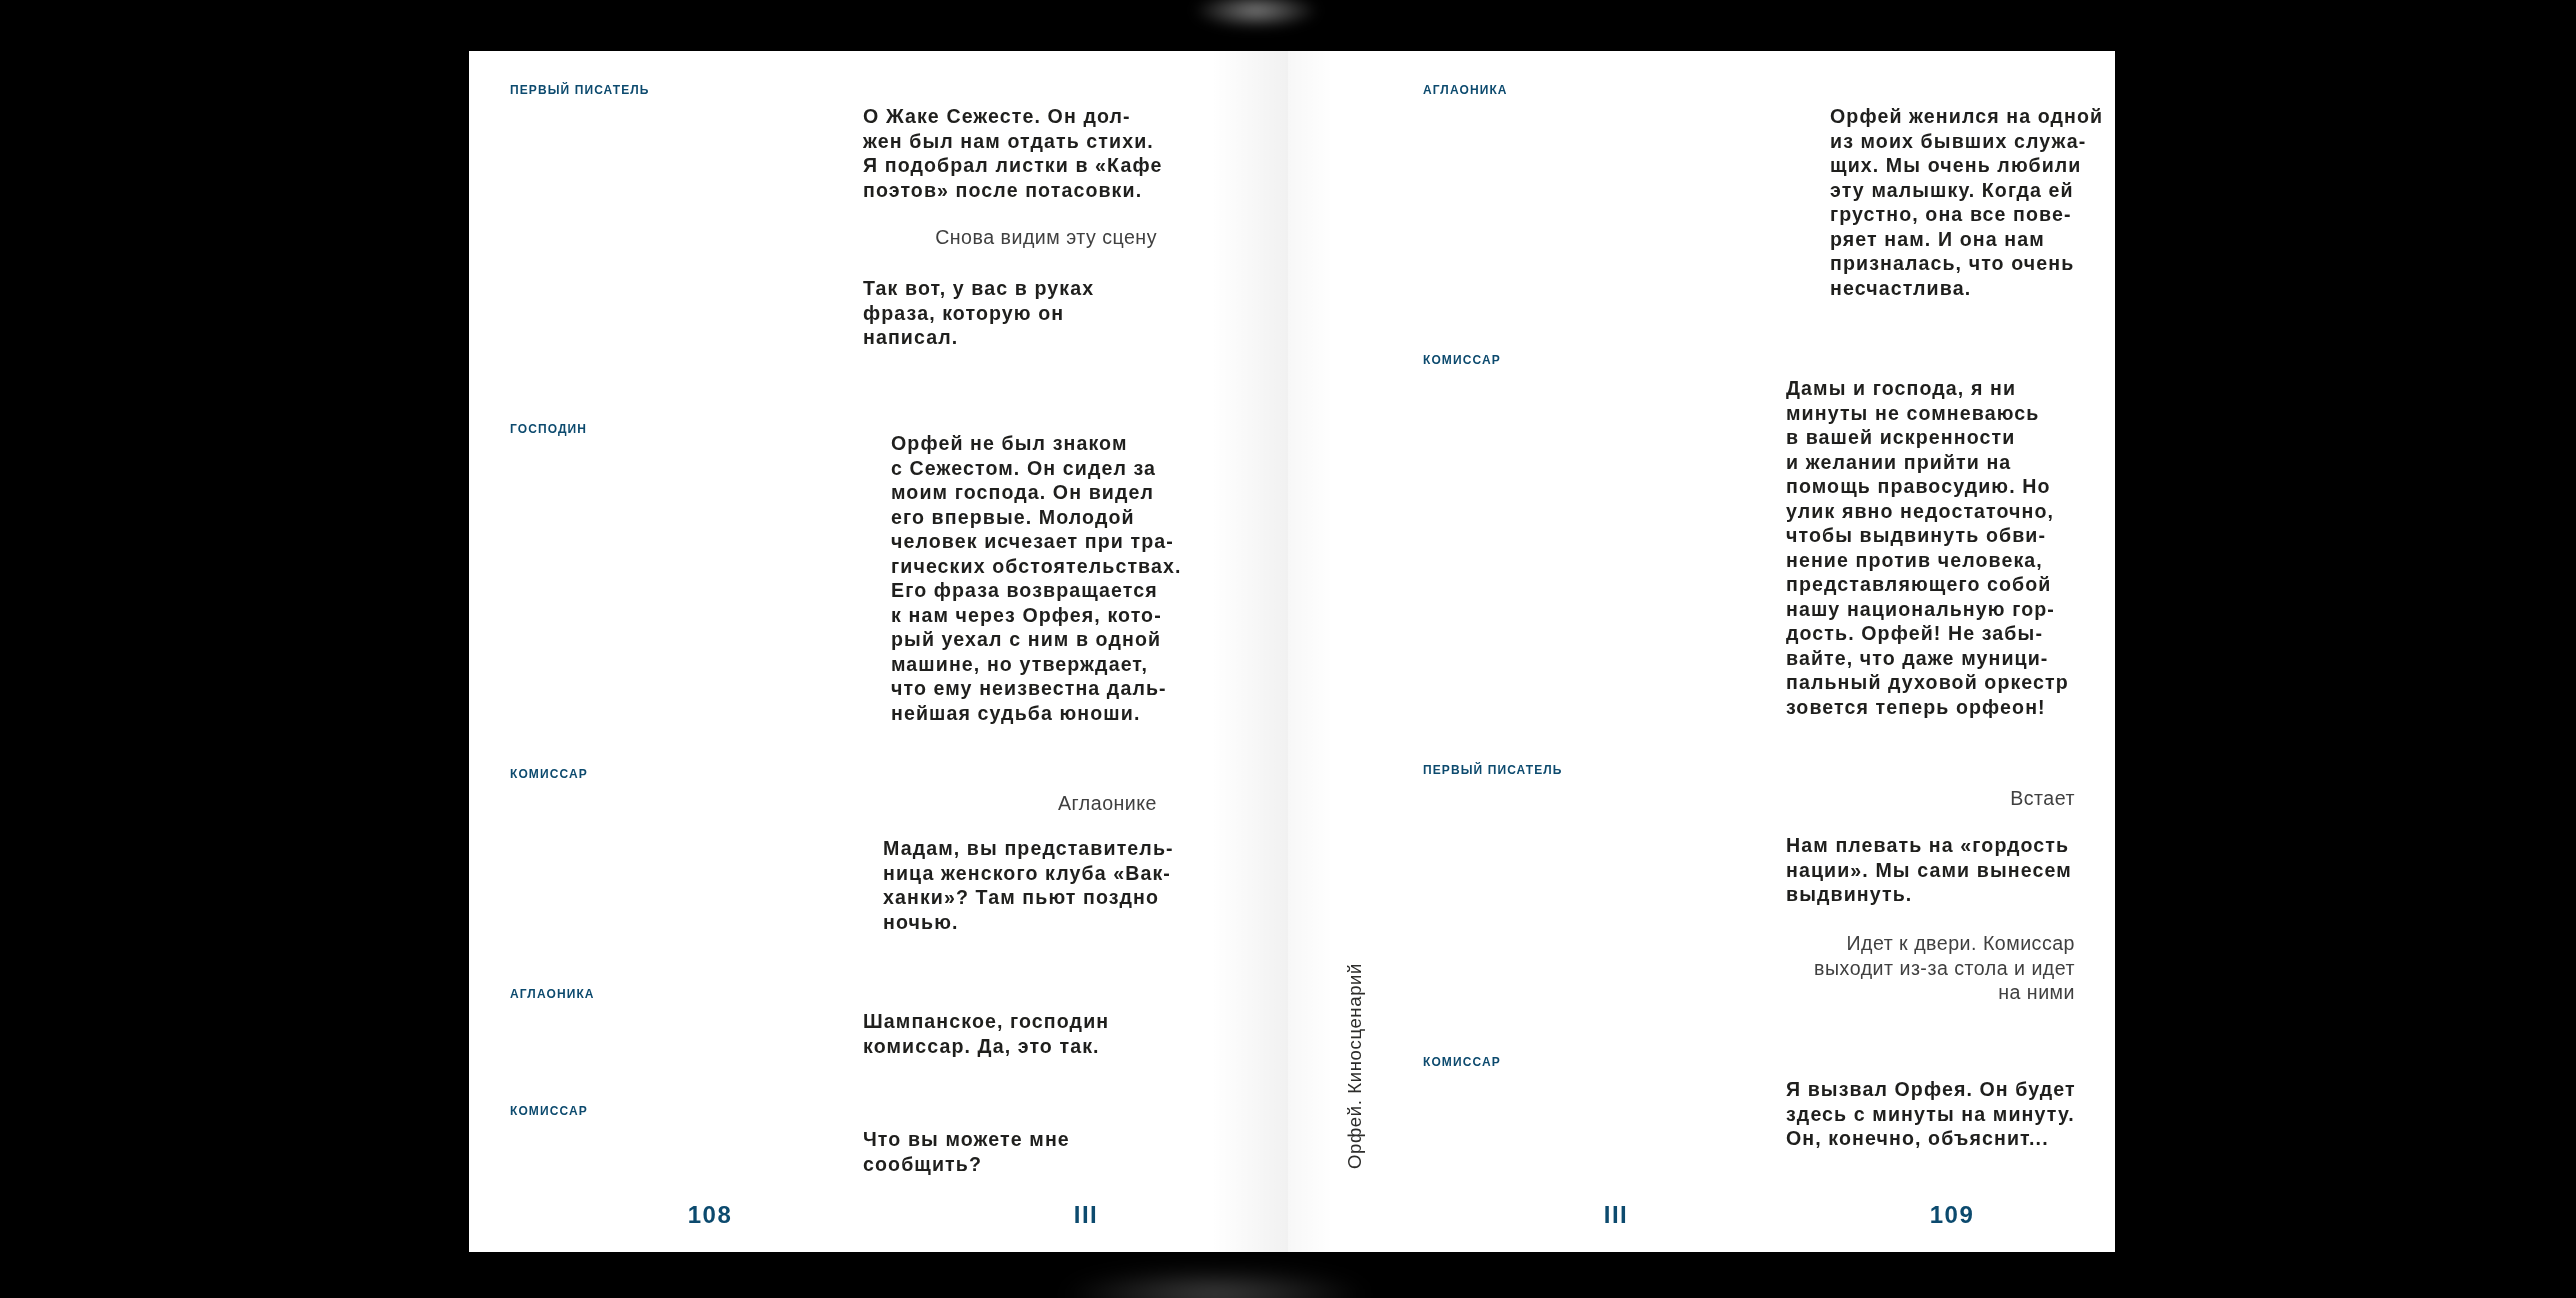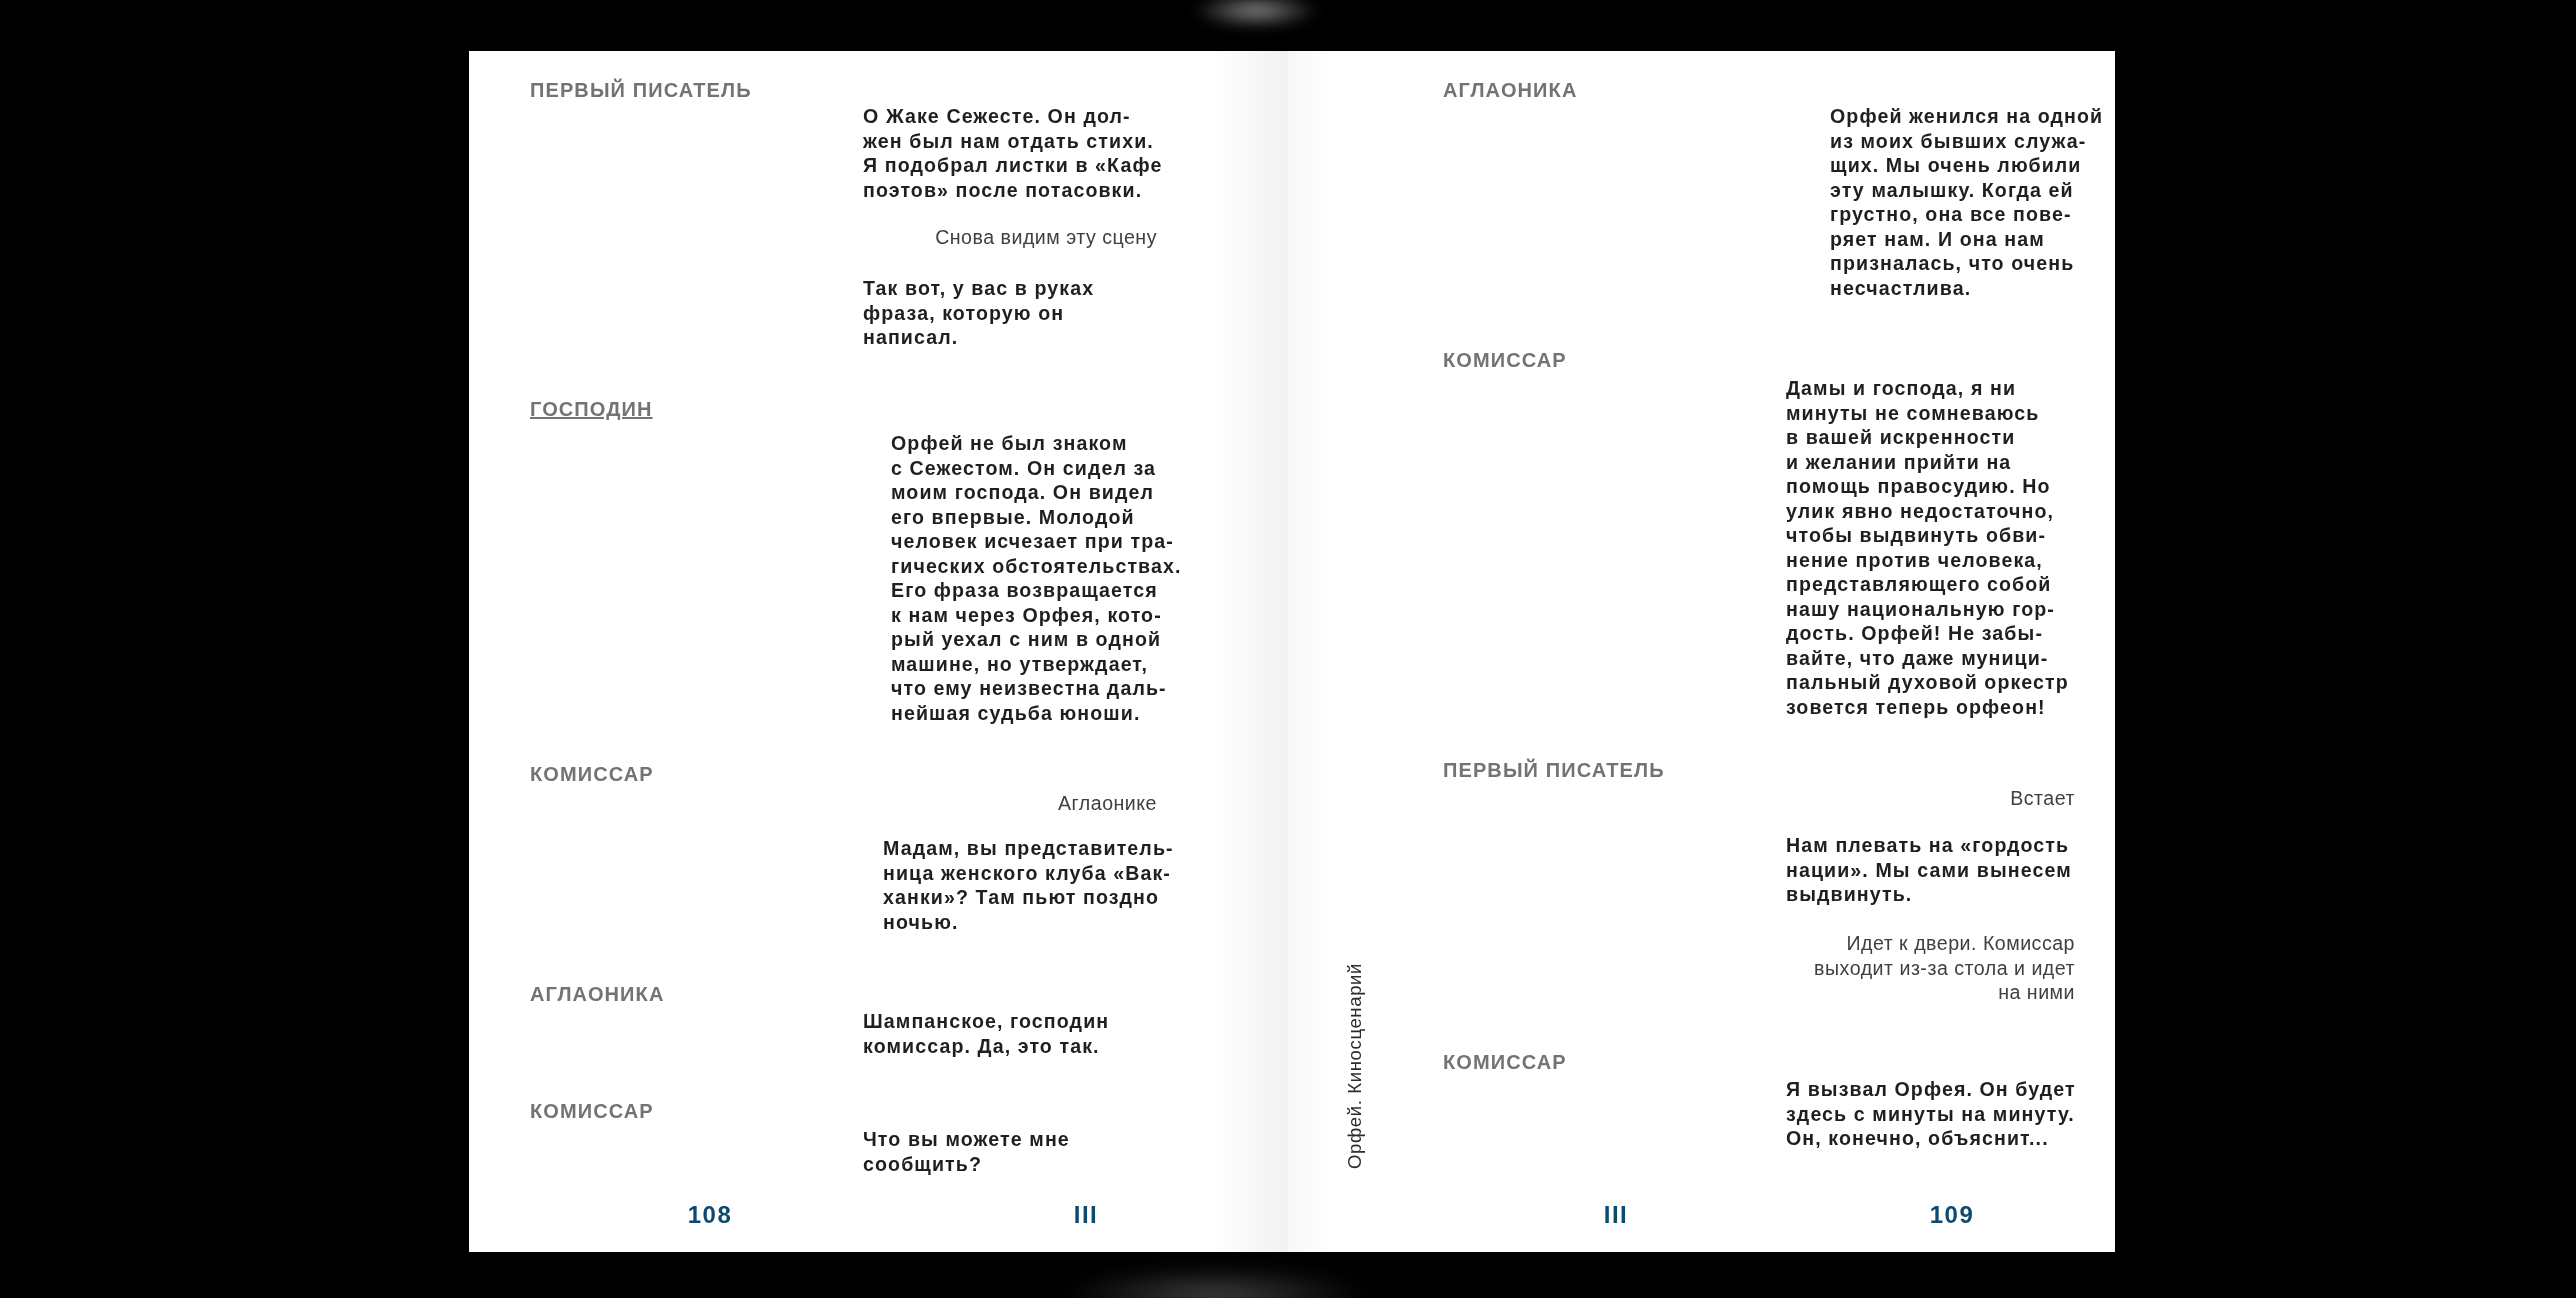--- a/index.html
+++ b/index.html
@@ -23,22 +23,22 @@
   .page-left::after{
     content:'';position:absolute;right:0;top:0;bottom:0;width:77px;pointer-events:none;
     background:linear-gradient(to right, rgba(0,0,0,0), rgba(0,0,0,0.055));
   }
   .page-right::before{
     content:'';position:absolute;left:0;top:0;bottom:0;width:45px;pointer-events:none;
     background:linear-gradient(to right, rgba(0,0,0,0.03), rgba(0,0,0,0));
   }
   .block{position:absolute;}
   .label{
-    left:41px;font-size:20px;font-weight:700;letter-spacing:1.1px;color:#737373;
-    white-space:nowrap;line-height:17.7px;margin-left:20px;
+    left:41px;font-size:12px;font-weight:700;letter-spacing:1.1px;color:#0c4a6e;
+    white-space:nowrap;line-height:17.7px;
   }
   .page-right .label{left:135px;}
   .speech,.stage{left:394px;width:294px;line-height:24.5px;font-size:19.6px;}
   .page-right .speech,.page-right .stage{left:498px;width:289px;}
   .speech{font-weight:700;letter-spacing:1.1px;color:#1f1f1d;}
   .stage{font-weight:400;letter-spacing:0.5px;color:#404040;text-align:right;}
   .line{white-space:nowrap;}
   .folio{
     position:absolute;top:1148px;transform:translateX(-50%);
     font-weight:700;font-size:24px;letter-spacing:1.5px;color:#0c4a6e;line-height:31px;text-align:right;
@@ -70,21 +70,21 @@
           <div class="line">поэтов» после потасовки.</div>
         </div>
         <div class="block stage" style="top: 174px;">
           <div class="line">Снова видим эту сцену</div>
         </div>
         <div class="block speech" style="top: 225px;">
           <div class="line">Так вот, у вас в руках</div>
           <div class="line">фраза, которую он</div>
           <div class="line">написал.</div>
         </div>
-        <div class="block label" style="top: 350px; text-decoration: underline;">ГОСПОДИН</div>
+        <div class="block label" style="top: 370px;">ГОСПОДИН</div>
         <div class="block speech" style="top: 380px; margin-left: 28px;">
           <div class="line">Орфей не был знаком</div>
           <div class="line">с Сежестом. Он сидел за</div>
           <div class="line">моим господа. Он видел</div>
           <div class="line">его впервые. Молодой</div>
           <div class="line">человек исчезает при тра-</div>
           <div class="line">гических обстоятельствах.</div>
           <div class="line">Его фраза возвращается</div>
           <div class="line">к нам через Орфея, кото-</div>
           <div class="line">рый уехал с ним в одной</div>

